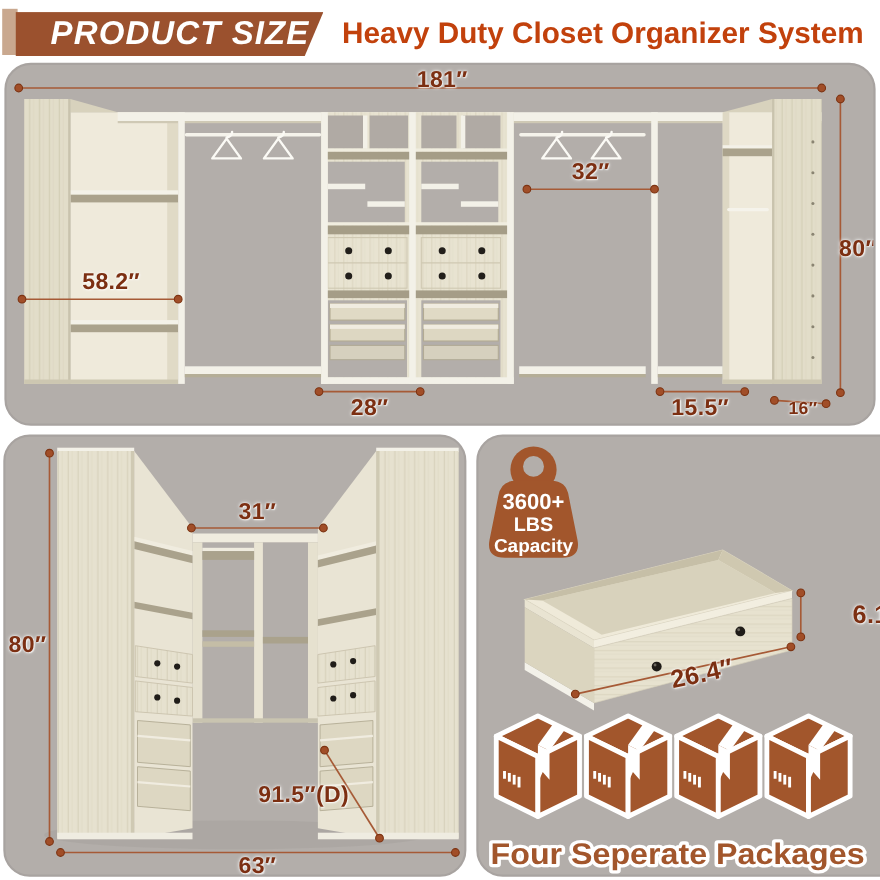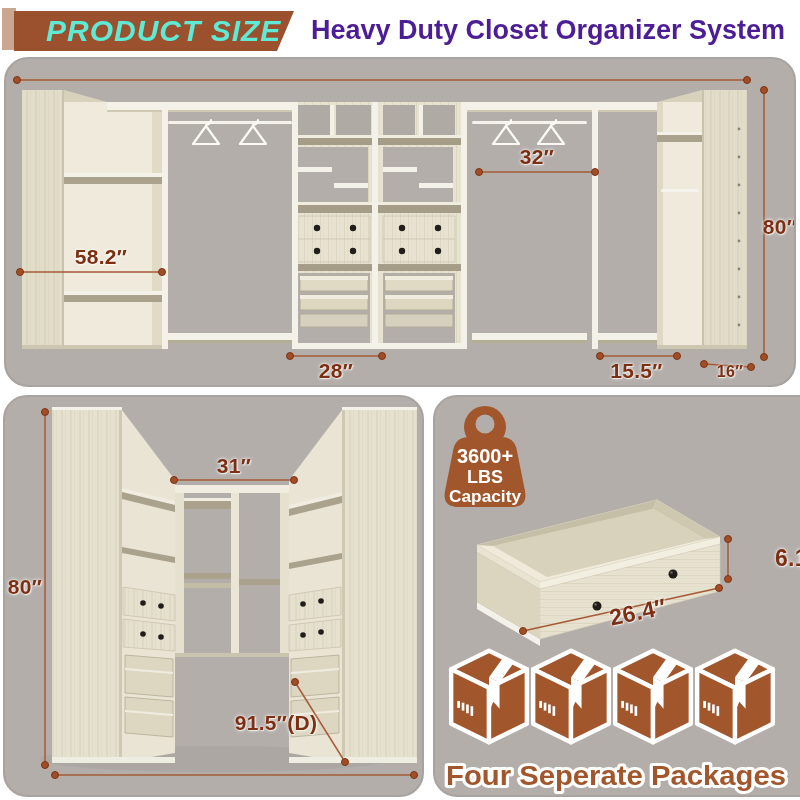--- a/index.html
+++ b/index.html
@@ -19,26 +19,26 @@
     text-shadow:0 0 2px rgba(255,255,255,.95),0 0 4px rgba(255,255,255,.75),1px 1px 1px rgba(255,255,255,.6);
   }
   .header{position:absolute;left:0;top:0;width:800px;height:57px;background:#fff;}
   .header-strip{position:absolute;left:2px;top:8px;width:14px;height:42px;background:#c9a88f;}
   .header-badge{
     position:absolute;left:14px;top:11px;width:280px;height:40px;background:#9b512e;
     clip-path:polygon(0 0,100% 0,calc(100% - 17px) 100%,0 100%);
     display:flex;align-items:center;padding-left:32px;box-sizing:border-box;
   }
   .header-badge span{
-    color:#5eead4;font-weight:bold;font-style:italic;font-size:30px;letter-spacing:1px;white-space:nowrap;
+    color:#ffffff;font-weight:bold;font-style:italic;font-size:30px;letter-spacing:1px;white-space:nowrap;
   }
   .header-title{
     position:absolute;left:300px;top:13px;width:496px;height:34px;
     display:flex;align-items:center;justify-content:center;
-    color:#4c1d95;font-weight:bold;font-size:27px;white-space:nowrap;
+    color:#c2410c;font-weight:bold;font-size:27px;white-space:nowrap;
   }
 </style>
 </head>
 <body>
 
 <div class="header">
   <div class="header-strip"></div>
   <div class="header-badge">
     <span>PRODUCT SIZE</span>
   </div>
@@ -191,20 +191,21 @@
       <circle cx="14" cy="213" r="3.5"></circle>
         <circle cx="156" cy="213" r="3.5"></circle>
       <circle cx="284" cy="297" r="3.5"></circle>
         <circle cx="376" cy="297" r="3.5"></circle>
       <circle cx="594" cy="297" r="3.5"></circle>
         <circle cx="671" cy="297" r="3.5"></circle>
       <circle cx="698" cy="305" r="3.5"></circle>
         <circle cx="745" cy="308" r="3.5"></circle>
     </g>
   </svg>
+  <span class="dim" style="left:0;top:2px;width:792px;">181″</span>
   <span class="dim" style="left:756px;top:156px;width:36px;">80″</span>
   <span class="dim" style="left:481px;top:86px;width:100px;">32″</span>
   <span class="dim" style="left:45px;top:186px;width:100px;">58.2″</span>
   <span class="dim" style="left:284px;top:300px;width:92px;">28″</span>
   <span class="dim" style="left:590px;top:300px;width:81px;">15.5″</span>
   <span class="dim" style="left:698px;top:304px;width:52px;font-size:16px;">16″</span>
 </div>
 
 <div class="panel" style="left:3px;top:395px;width:421px;height:402px;">
   <svg width="421" height="402" viewBox="0 0 421 402">
@@ -286,20 +287,21 @@
         <circle cx="40" cy="368" r="3.5"></circle>
       <circle cx="290" cy="285" r="3.5"></circle>
         <circle cx="340" cy="365" r="3.5"></circle>
       <circle cx="50" cy="378" r="3.5"></circle>
         <circle cx="409" cy="378" r="3.5"></circle>
     </g>
   </svg>
   <span class="dim" style="left:179px;top:57px;width:100px;">31″</span>
   <span class="dim" style="left:0;top:178px;width:40px;">80″</span>
   <span class="dim" style="left:196px;top:314px;width:150px;">91.5″(D)</span>
+  <span class="dim" style="left:129px;top:379px;width:200px;">63″</span>
 </div>
 
 <div class="panel" style="left:433px;top:395px;width:393px;height:402px;">
   <svg width="363" height="402" viewBox="0 0 363 402">
     <defs>
       <pattern id="grD" width="40" height="8" patternUnits="userSpaceOnUse">
         <rect width="40" height="8" fill="#e7e2cf"></rect>
         <line x1="0" y1="2.5" x2="40" y2="2.5" stroke="#dad4be" stroke-width="0.9"></line>
         <line x1="0" y1="5.5" x2="40" y2="5.5" stroke="#e0dbc6" stroke-width="0.6"></line>
       </pattern>

